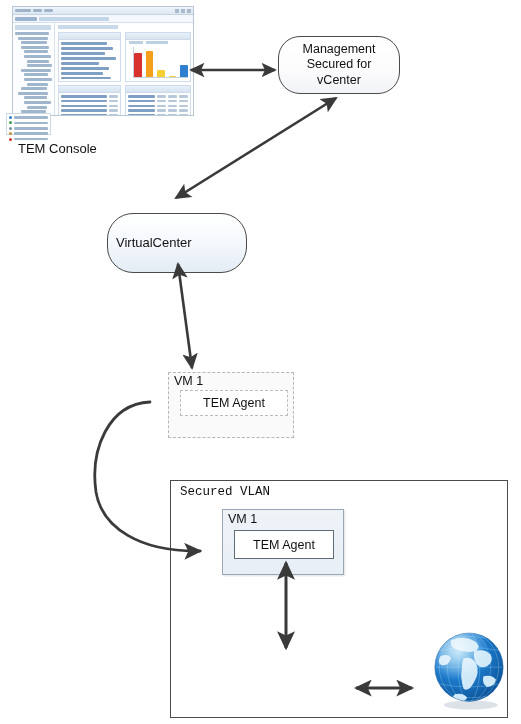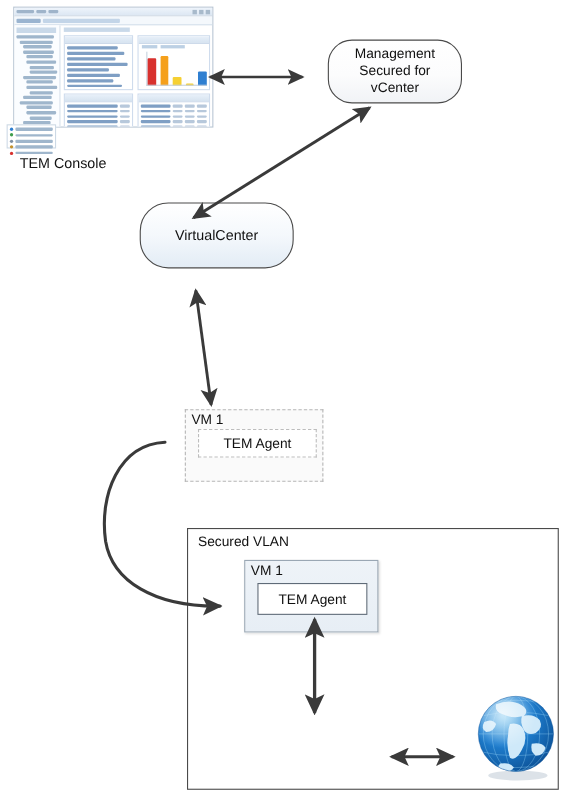--- a/index.html
+++ b/index.html
@@ -211,35 +211,33 @@
   }
   #tem-console-label { left: 18px; top: 141px; }
 
   
   .node-round {
     border: 1.5px solid #4a4a4a;
     border-radius: 22px;
     background: linear-gradient(to bottom, #ffffff 0%, #fcfcfd 55%, #f1f3f6 100%);
     display: flex;
     align-items: center;
-    justify-content: center;
     text-align: center;
     box-sizing: border-box;
     font-size: 12.5px;
     line-height: 1.25;
     color: #111111;
     padding: 2px 8px;
-    margin-left: 20px;
   }
   #node-mgmt-extender {
     left: 278px; top: 36px;
     width: 122px; height: 58px;
   }
   #node-virtualcenter {
-    left: 107px; top: 184px;
+    left: 107px; top: 213px;
     width: 140px; height: 60px;
     border-radius: 26px;
     background: linear-gradient(to bottom, #ffffff 0%, #f4f8fc 50%, #e3ecf5 100%);
     font-size: 13px;
   }
   #node-tem-relay {
     left: 222px; top: 650px;
     width: 124px; height: 58px;
     border-radius: 24px;
     background: linear-gradient(to bottom, #ffffff 0%, #fbfbfc 55%, #eff1f4 100%);
@@ -277,20 +275,21 @@
     left: 170px; top: 480px;
     width: 338px; height: 238px;
     border: 1.5px solid #4a4a4a;
     background: #ffffff;
     box-sizing: border-box;
   }
   #secured-vlan-label {
     left: 180px; top: 485px;
     font-size: 12.5px;
     color: #111111;
+    font-family: Liberation Mono, monospace;
   }
   #vlan-vm-outer {
     left: 222px; top: 509px;
     width: 122px; height: 66px;
     border: 1px solid #9aa7b4;
     background: linear-gradient(to bottom,#eef3f8 0%, #e7eef5 100%);
     box-sizing: border-box;
     box-shadow: 1px 1px 2px rgba(0,0,0,0.12);
   }
   #vlan-vm-label {

